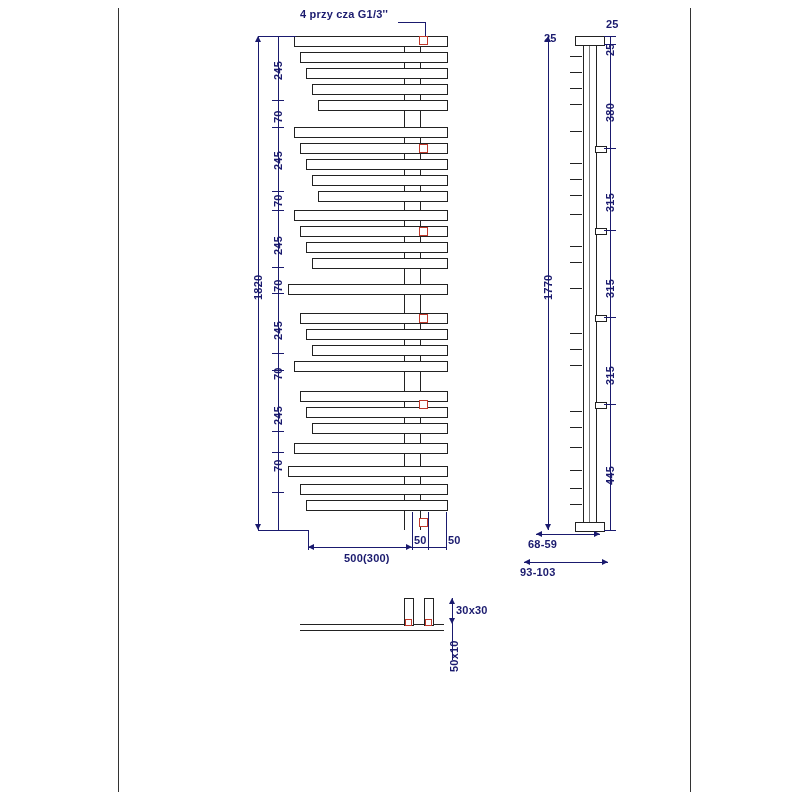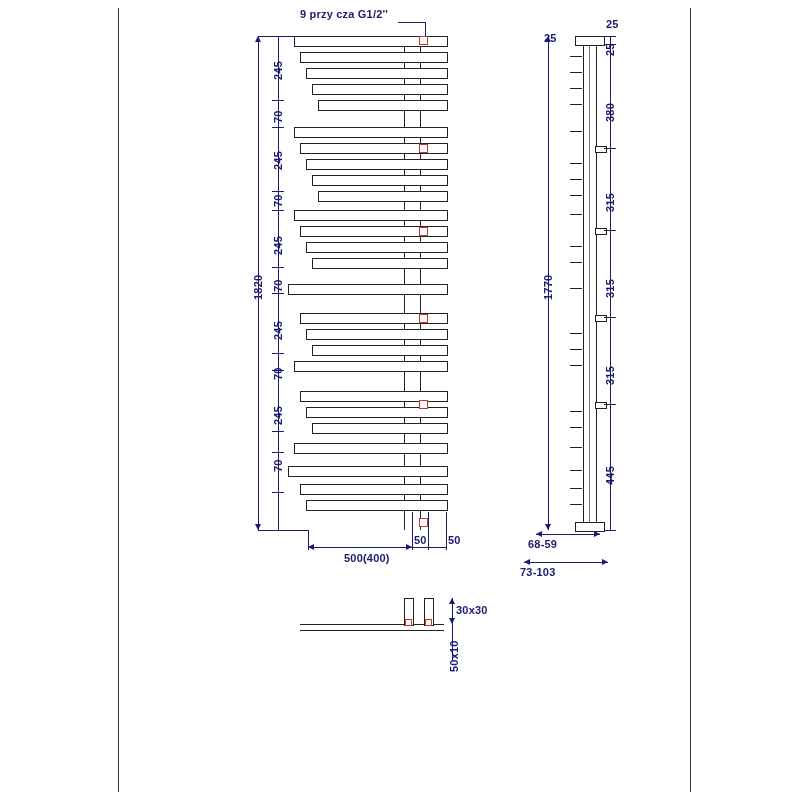--- a/index.html
+++ b/index.html
@@ -126,28 +126,28 @@
   <div class="lbl vert" style="left:272px;top:425px;">245</div>
   <div class="lbl vert" style="left:272px;top:472px;">70</div>
 
   <div class="dimh" style="left:308px;top:547px;width:104px;"></div>
   <div class="arrowl" style="left:308px;top:544px;"></div>
   <div class="arrowr" style="left:406px;top:544px;"></div>
   <div class="dimv" style="left:308px;top:530px;height:20px;"></div>
   <div class="dimv" style="left:412px;top:512px;height:38px;"></div>
   <div class="dimv" style="left:428px;top:512px;height:38px;"></div>
   <div class="dimv" style="left:446px;top:512px;height:38px;"></div>
-  <div class="lbl" style="left:344px;top:552px;">500(400)</div>
+  <div class="lbl" style="left:344px;top:552px;">500(300)</div>
 
   <div class="dimh" style="left:412px;top:547px;width:16px;"></div>
   <div class="dimh" style="left:428px;top:547px;width:18px;"></div>
   <div class="lbl" style="left:414px;top:534px;">50</div>
   <div class="lbl" style="left:448px;top:534px;">50</div>
 
-  <div class="lbl" style="left:300px;top:8px;">9 przy   cza G1/2''</div>
+  <div class="lbl" style="left:300px;top:8px;">4 przy   cza G1/3''</div>
   <div class="dimh" style="left:398px;top:22px;width:28px;"></div>
   <div class="dimv" style="left:425px;top:22px;height:14px;"></div>
 
   <div class="rail" style="left:583px;top:36px;width:12px;height:494px;"></div>
   <div class="vline" style="left:589px;top:44px;height:478px;background:#777;"></div>
 
   <div class="rail" style="left:575px;top:36px;width:28px;height:8px;"></div>
   <div class="rail" style="left:575px;top:522px;width:28px;height:8px;"></div>
 
   <div class="rail" style="left:595px;top:146px;width:10px;height:5px;"></div>
@@ -202,21 +202,21 @@
   <div class="lbl" style="left:544px;top:32px;">25</div>
 
   <div class="dimh" style="left:536px;top:534px;width:64px;"></div>
   <div class="arrowl" style="left:536px;top:531px;"></div>
   <div class="arrowr" style="left:594px;top:531px;"></div>
   <div class="lbl" style="left:528px;top:538px;">68-59</div>
 
   <div class="dimh" style="left:524px;top:562px;width:84px;"></div>
   <div class="arrowl" style="left:524px;top:559px;"></div>
   <div class="arrowr" style="left:602px;top:559px;"></div>
-  <div class="lbl" style="left:520px;top:566px;">73-103</div>
+  <div class="lbl" style="left:520px;top:566px;">93-103</div>
 
   <div class="hline" style="left:300px;top:624px;width:144px;"></div>
   <div class="hline" style="left:300px;top:630px;width:144px;"></div>
   <div class="rail" style="left:404px;top:598px;width:8px;height:26px;"></div>
   <div class="rail" style="left:424px;top:598px;width:8px;height:26px;"></div>
   <div class="portsm" style="left:405px;top:619px;"></div>
   <div class="portsm" style="left:425px;top:619px;"></div>
 
   <div class="dimv" style="left:452px;top:598px;height:26px;"></div>
   <div class="arrowu" style="left:449px;top:598px;"></div>

